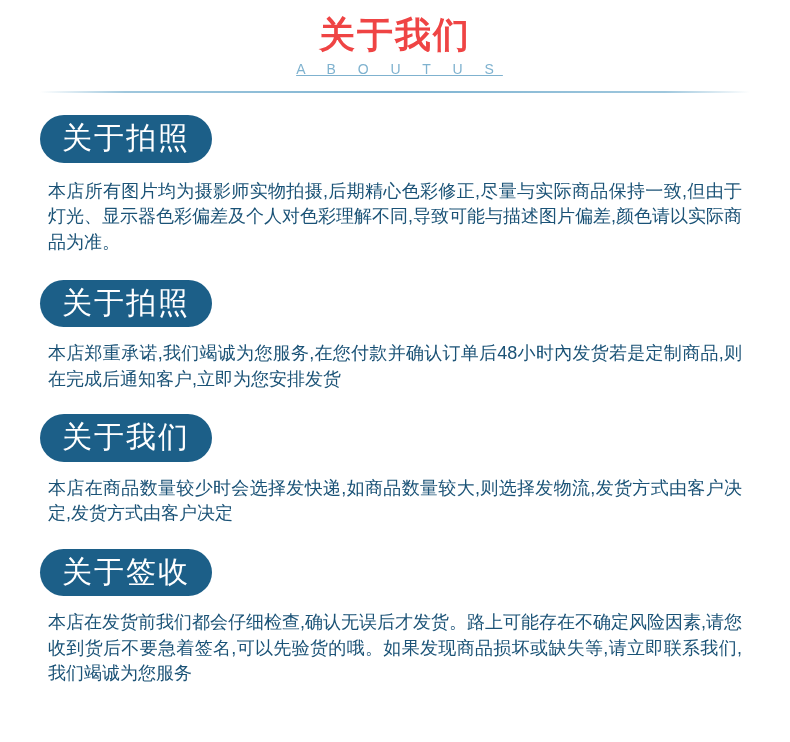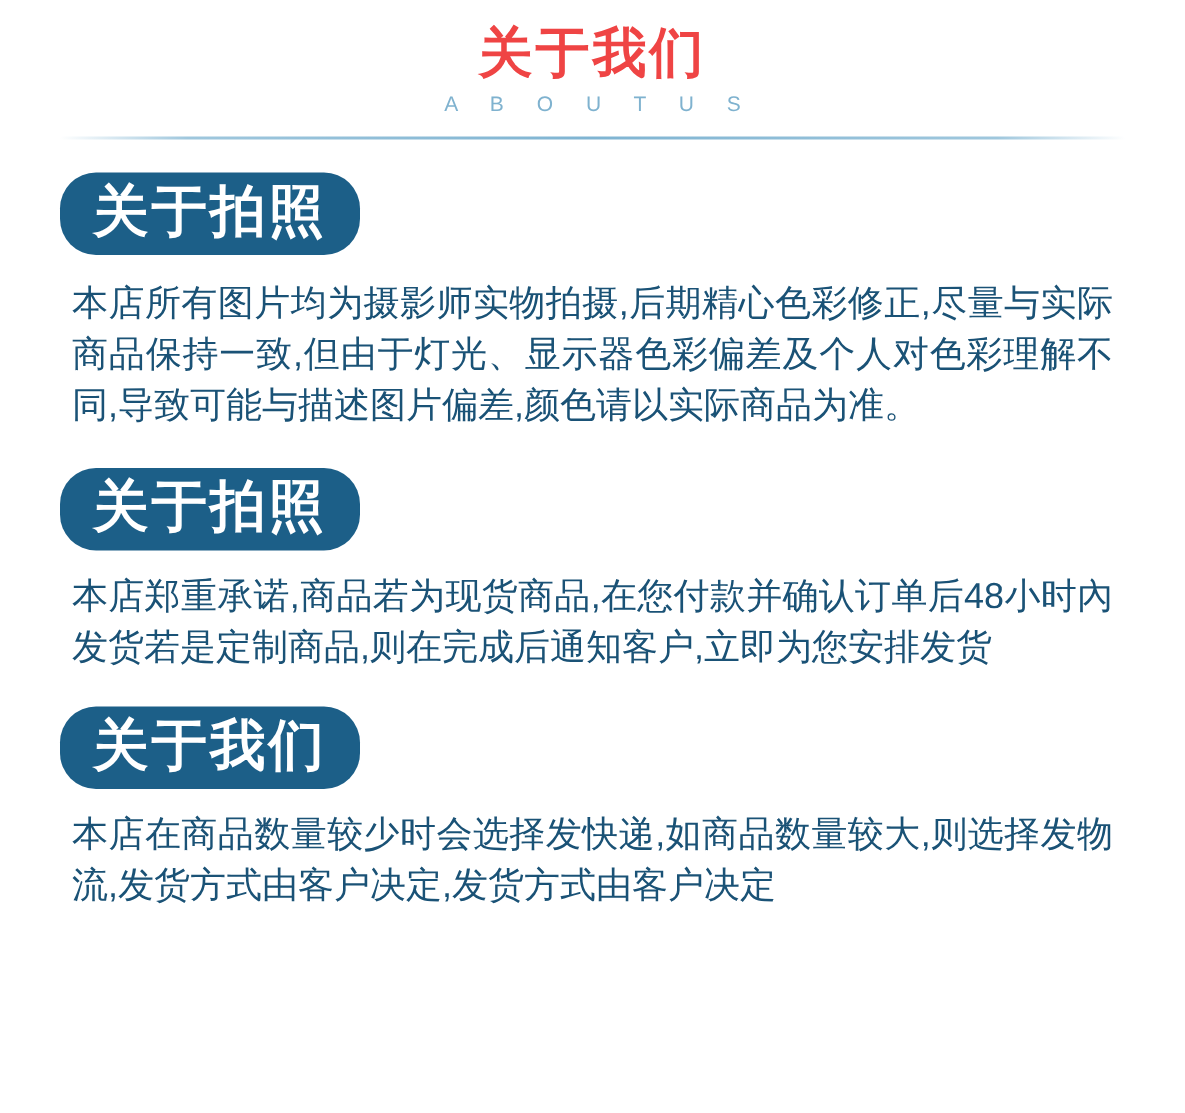--- a/index.html
+++ b/index.html
@@ -33,50 +33,51 @@
     color: #ef4444;
     line-height: 1.15;
   }
   .header-sub {
     margin-top: 6px;
     font-size: 14px;
     letter-spacing: 9px;
     color: #7fb2cf;
     font-weight: normal;
     padding-left: 9px;
+    text-decoration: underline;
   }
   .header-rule {
     margin: 14px auto 0 auto;
     width: 710px;
     height: 2px;
     background: linear-gradient(to right, #ffffff 0%, #9fc7dd 12%, #7fb4d2 50%, #9fc7dd 88%, #ffffff 100%);
   }
 
   
   .sections {
     padding: 22px 40px 0 40px;
   }
   .section {
     margin-bottom: 10px;
   }
   .pill {
     display: inline-block;
     background: #1c5f88;
     color: #ffffff;
-    font-size: 37px;
-    font-weight: bold;
+    font-size: 30px;
+    font-weight: normal;
     letter-spacing: 2px;
     padding: 7px 22px 9px 22px;
     border-radius: 24px;
     line-height: 1.05;
     white-space: nowrap;
   }
   .body-text {
     margin-top: 14px;
-    font-size: 24px;
+    font-size: 18px;
     line-height: 1.42;
     color: #1a5276;
     letter-spacing: 0px;
     padding-left: 8px;
     padding-right: 8px;
     text-align: justify;
   }
   .section-photo .body-text { margin-top: 16px; }
   .section-ship  { margin-top: 24px; }
   .section-exp   { margin-top: 22px; }
@@ -95,25 +96,27 @@
 
   <div class="sections">
 
     <div class="section section-photo">
       <div class="pill">关于拍照</div>
       <div class="body-text">本店所有图片均为摄影师实物拍摄,后期精心色彩修正,尽量与实际商品保持一致,但由于灯光、显示器色彩偏差及个人对色彩理解不同,导致可能与描述图片偏差,颜色请以实际商品为准。</div>
     </div>
 
     <div class="section section-ship">
       <div class="pill">关于拍照</div>
-      <div class="body-text">本店郑重承诺,商品若为现货商品,在您付款并确认订单后48小时內发货若是定制商品,则在完成后通知客户,立即为您安排发货</div>
+      <div class="body-text">本店郑重承诺,我们竭诚为您服务,在您付款并确认订单后48小时內发货若是定制商品,则在完成后通知客户,立即为您安排发货</div>
     </div>
 
     <div class="section section-exp">
       <div class="pill">关于我们</div>
       <div class="body-text">本店在商品数量较少时会选择发快递,如商品数量较大,则选择发物流,发货方式由客户决定,发货方式由客户决定</div>
     </div>
 
     <div class="section section-sign">
+      <div class="pill">关于签收</div>
+      <div class="body-text">本店在发货前我们都会仔细检查,确认无误后才发货。路上可能存在不确定风险因素,请您收到货后不要急着签名,可以先验货的哦。如果发现商品损坏或缺失等,请立即联系我们,我们竭诚为您服务</div>
     </div>
 
   </div>
 </div>
 
 </body></html>

